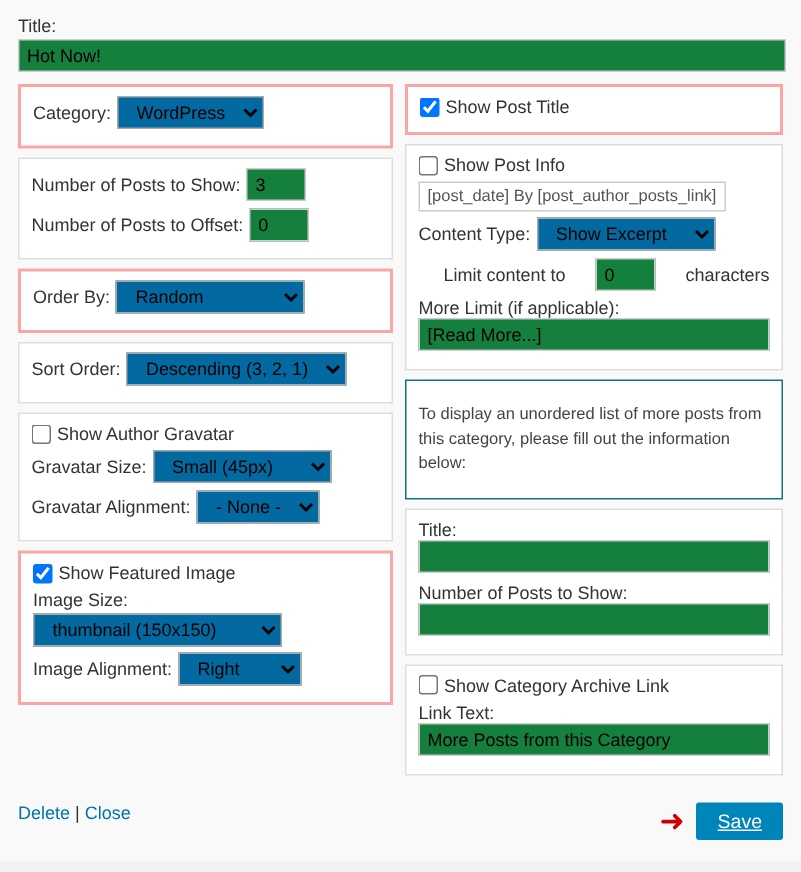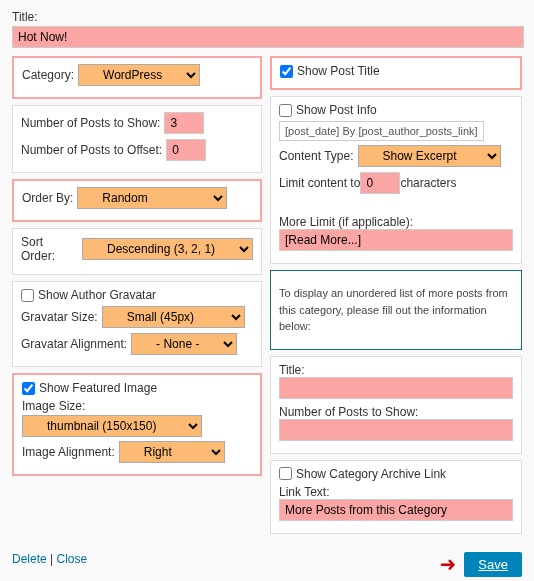--- a/index.html
+++ b/index.html
@@ -21,21 +21,21 @@
     }
     .field-label {
       font-size: 12px;
       color: #333;
       margin-bottom: 2px;
     }
     input[type="text"] {
       border: 1px solid #ccc;
       padding: 3px 5px;
       font-size: 12px;
-      background: #fca5a5;
+      background: #15803d;
     }
     .title-input {
       width: 512px;
       display: block;
     }
     .two-col {
       display: flex;
       gap: 8px;
       margin-top: 8px;
     }
@@ -59,23 +59,23 @@
       background: #fff;
     }
     .row-item {
       margin-bottom: 5px;
       display: flex;
       align-items: center;
       gap: 4px;
     }
     select {
       border: 1px solid #aaa;
-      padding: 2px 20px;
-      font-size: 12px;
-      background: #fdba74;
+      padding: 2px 8px;
+      font-size: 12px;
+      background: #0369a1;
     }
     .small-input {
       width: 40px;
     }
     .right-info-box {
       border: 1px solid #0f766e;
       background: #fff;
       padding: 14px 8px;
       margin-bottom: 6px;
       font-size: 11px;
@@ -138,22 +138,23 @@
     .more-text-input {
       border: 1px solid #ccc;
       background: #fff;
       padding: 2px 5px;
       font-size: 12px;
       width: 100%;
     }
     .limit-row {
       display: flex;
       align-items: center;
-      gap: 0;
-      margin-bottom: 21px;
+      gap: 20px;
+      margin-bottom: 4px;
+      justify-content: flex-end;
     }
     .chars-label { font-size: 12px; }
   </style>
 </head>
 <body>
 
 <div class="container">
 
   <div class="field-row">
     <div class="field-label">Title:</div>
@@ -233,21 +234,21 @@
       </div>
 
       <div class="bordered-section">
         <div class="checkbox-row">
           <input type="checkbox" checked="" style="">
           <span>Show Featured Image</span>
         </div>
         <div style="margin-bottom:4px;">
           <span>Image Size:</span>
           <div style="margin-top:2px;">
-            <select style="width:180px;">
+            <select style="width:166px;">
               <option>thumbnail (150x150)</option>
               <option>medium</option>
               <option>large</option>
               <option>full</option>
             </select>
           </div>
         </div>
         <div class="row-item">
           <span>Image Alignment:</span>
           <select>

